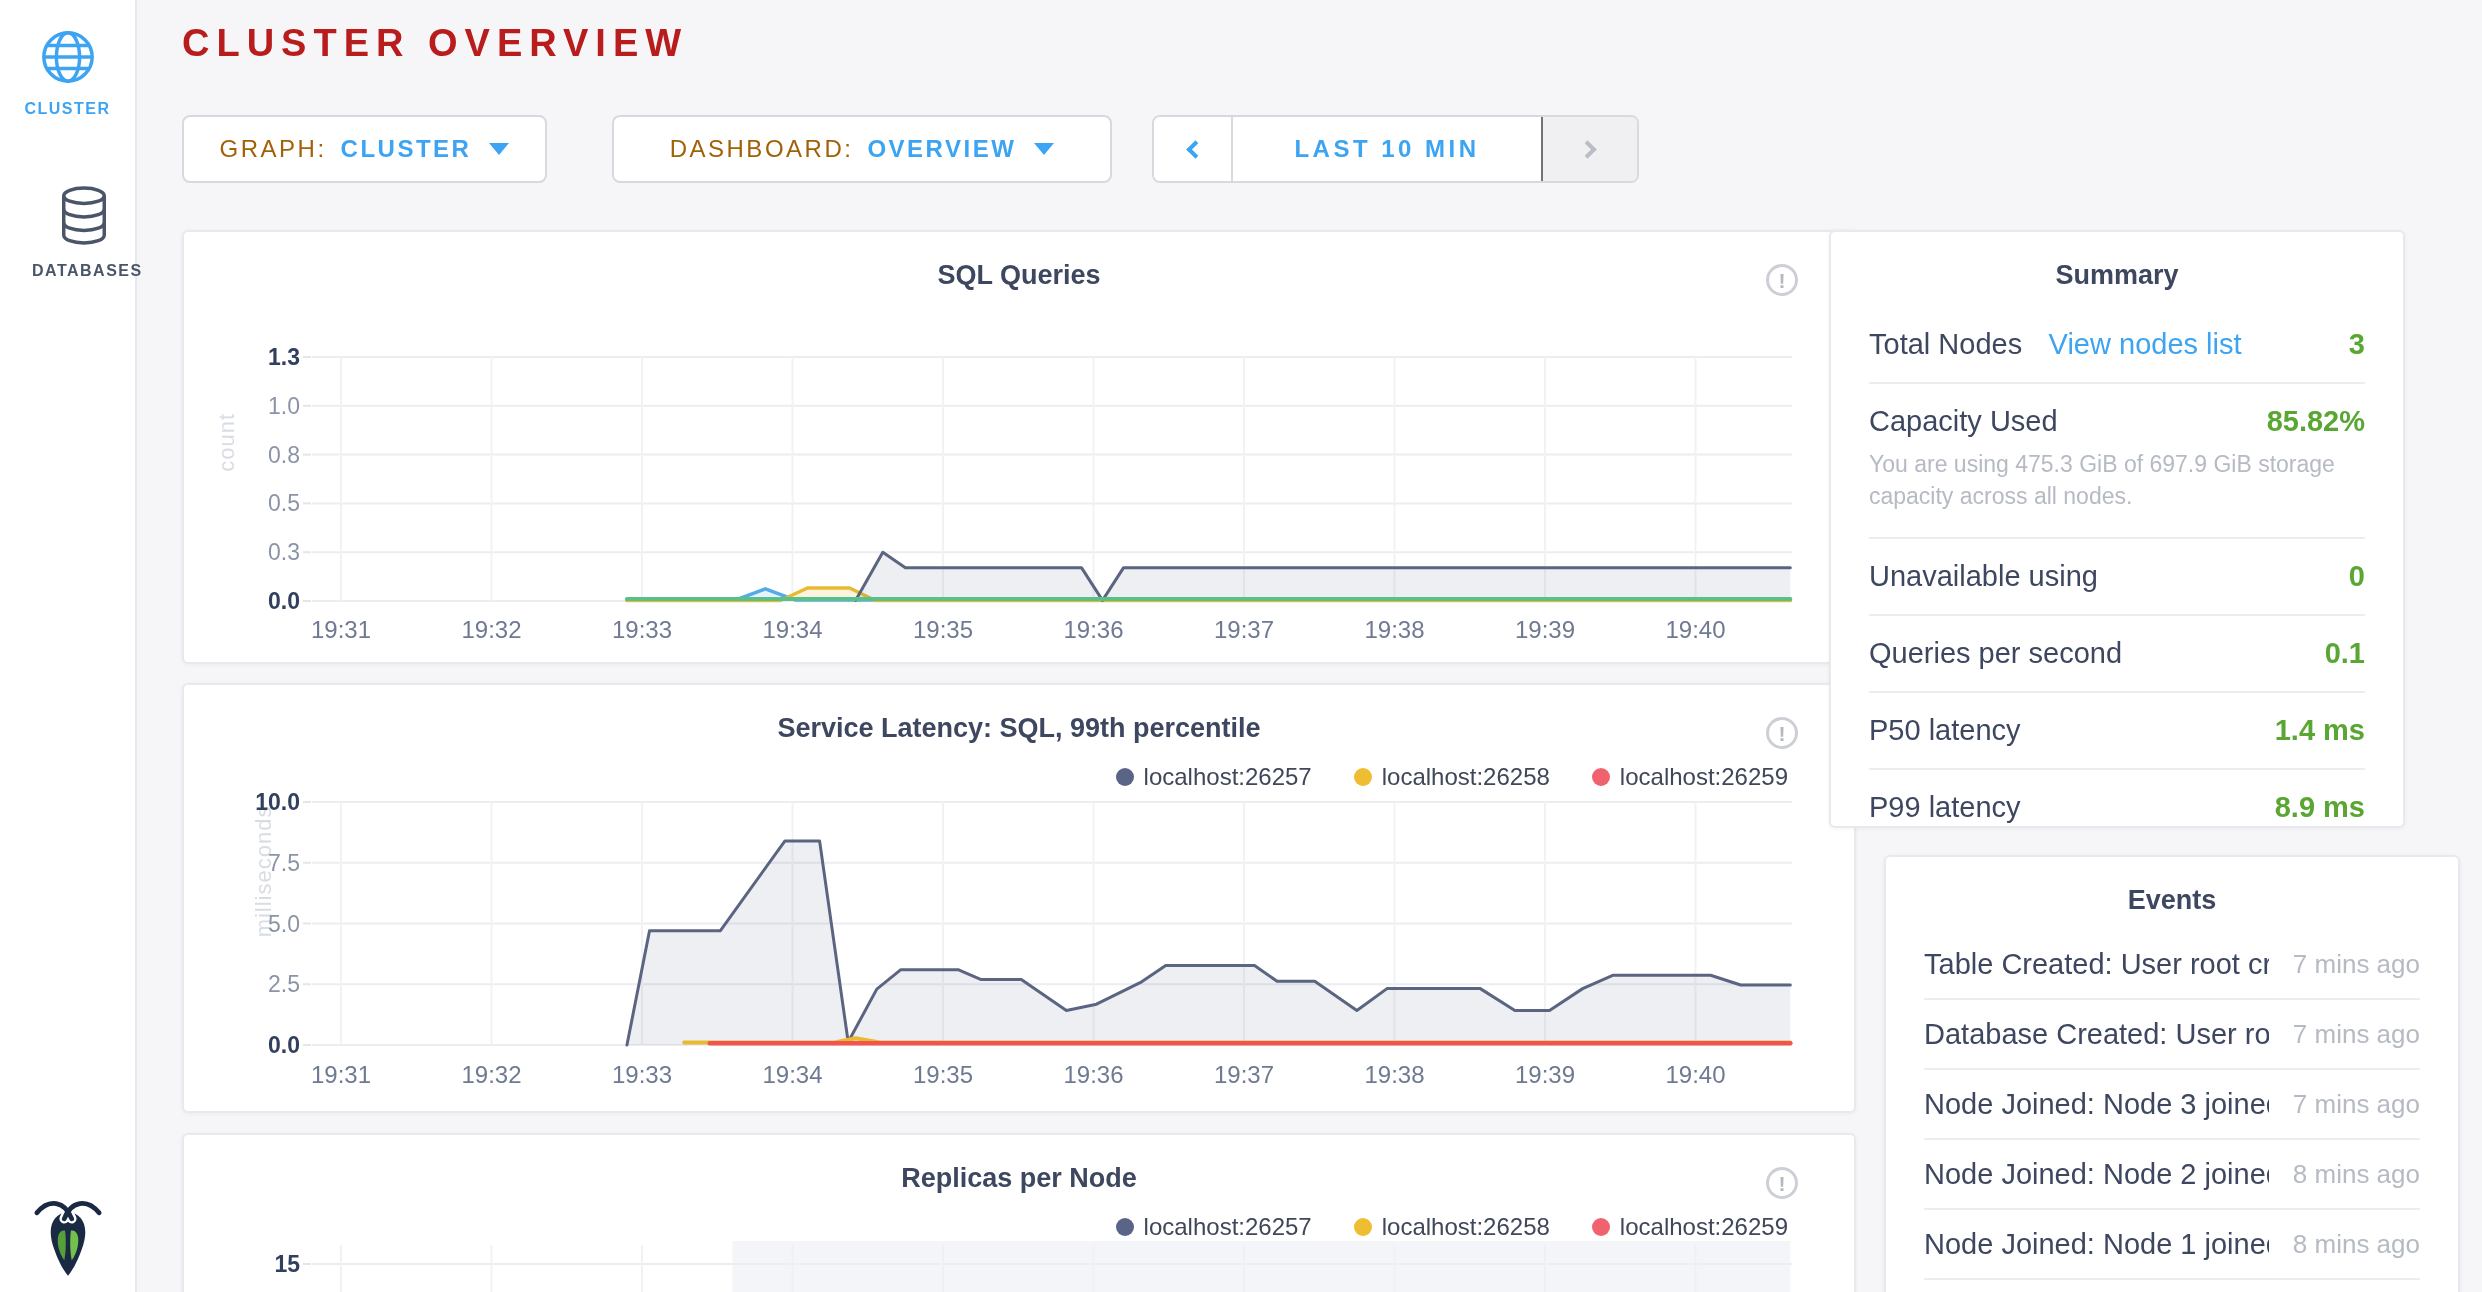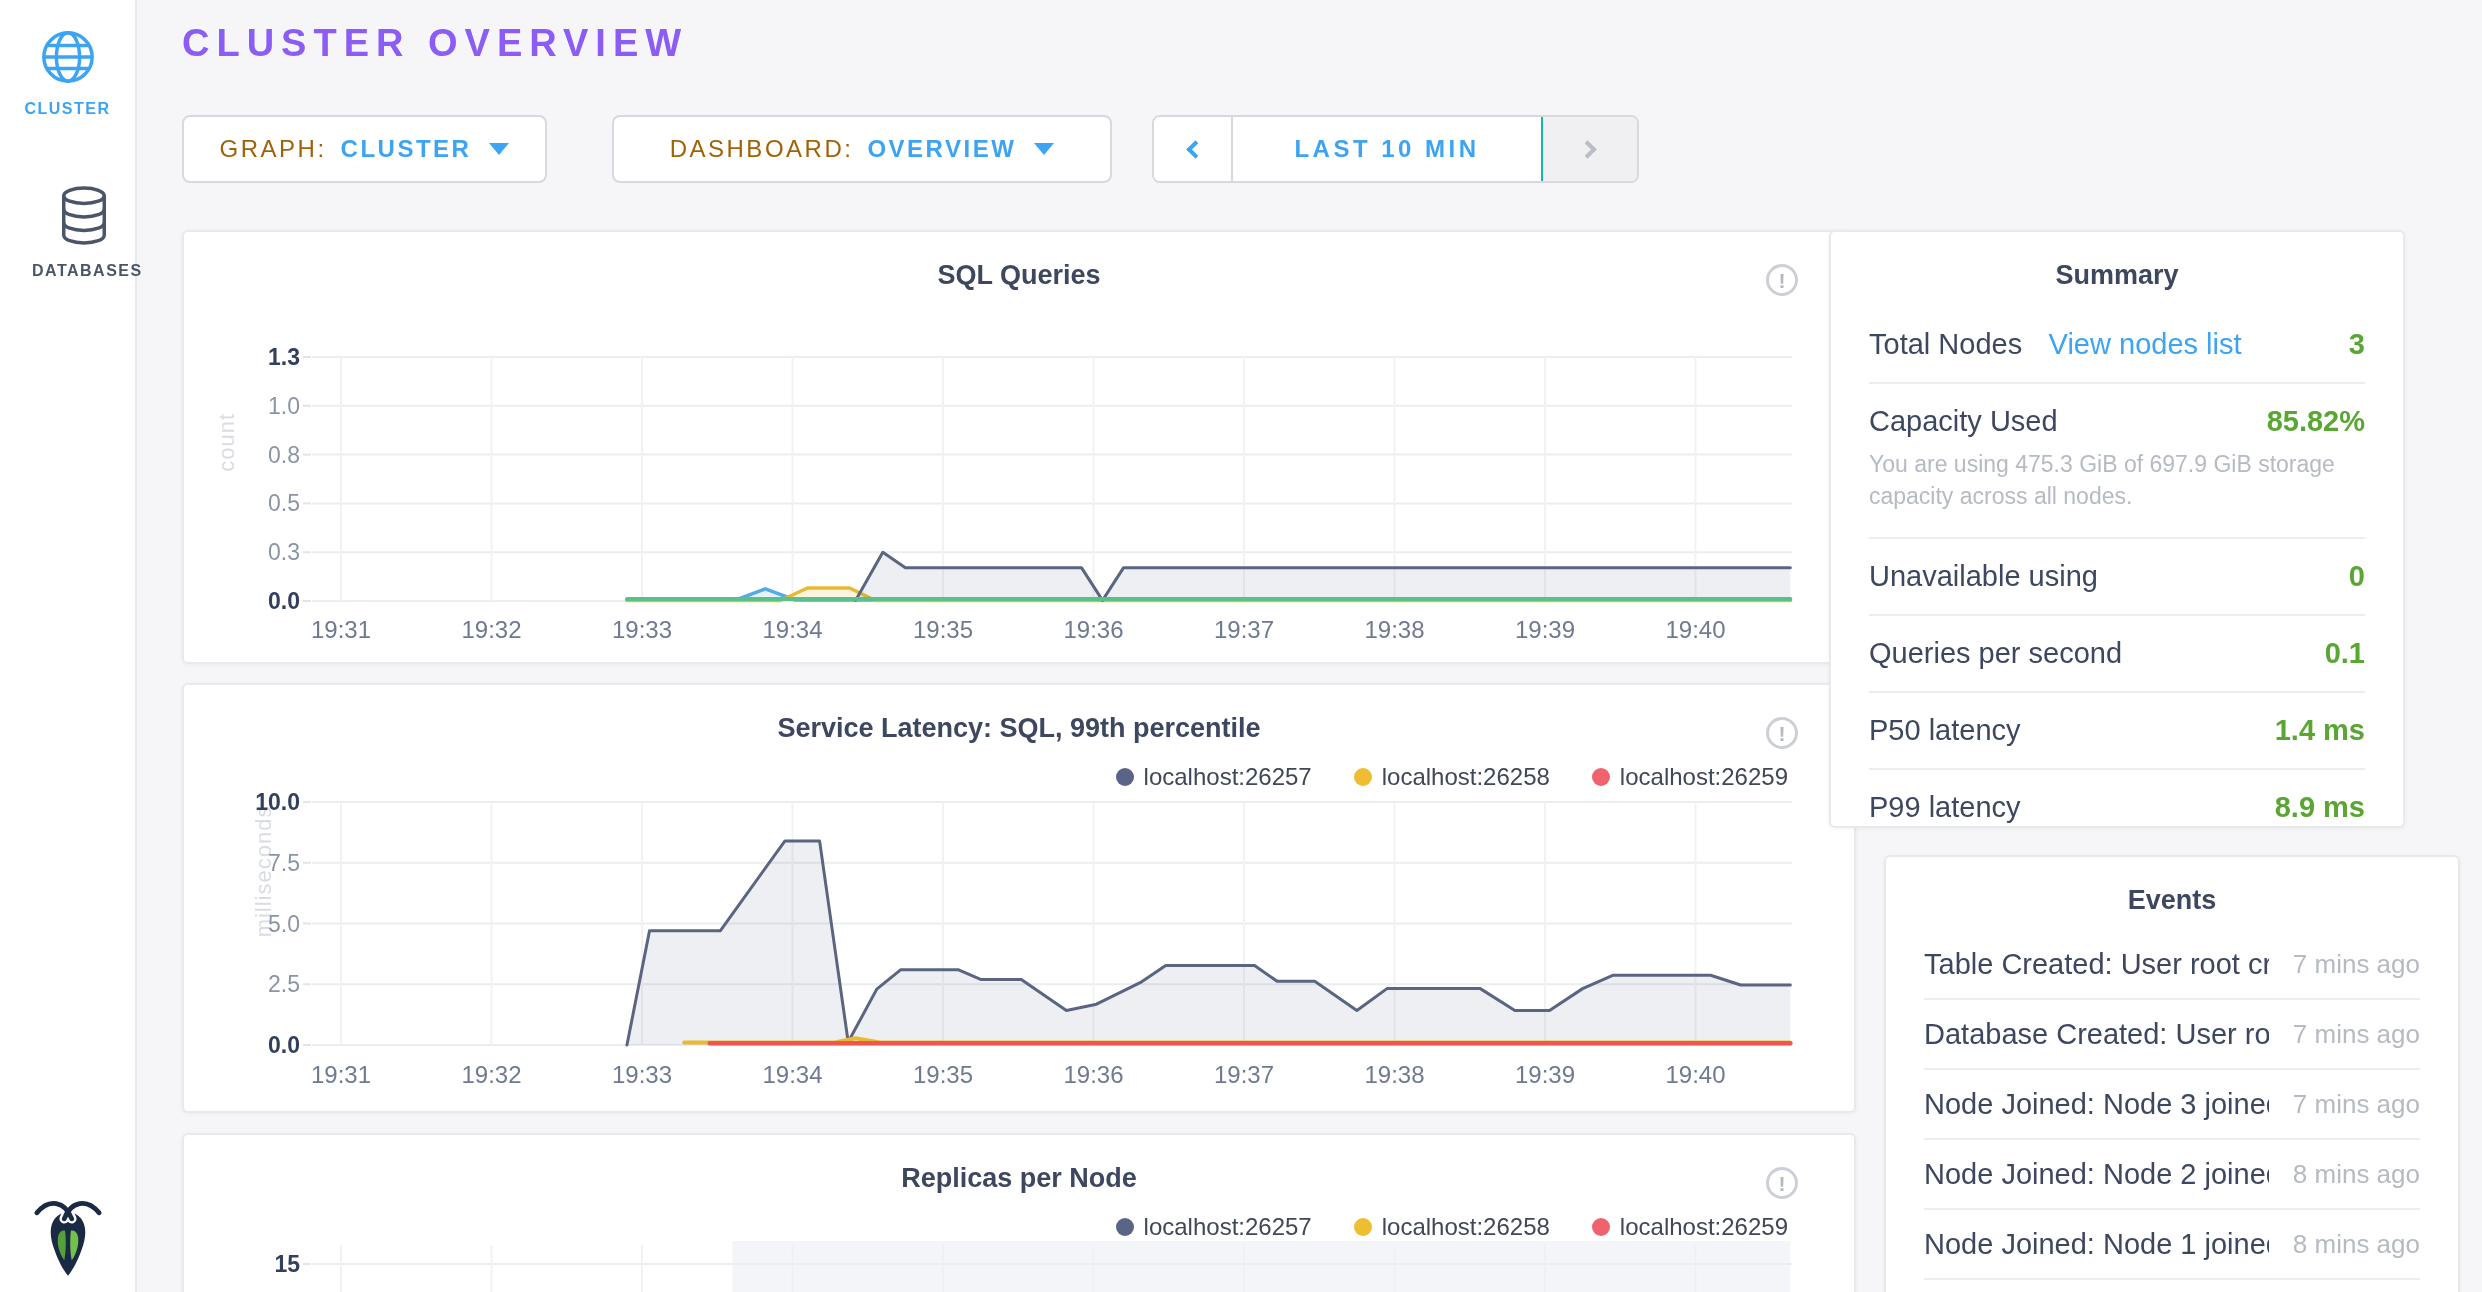--- a/index.html
+++ b/index.html
@@ -11,33 +11,33 @@
   .sidebar { position:absolute; left:0; top:0; width:137px; height:100%; background:#ffffff; border-right:2px solid #e8e9ec; z-index:5; }
   .nav-item { width:100%; text-align:center; cursor:pointer; }
   .nav-item.cluster { margin-top:28px; }
   .nav-item.databases { margin-top:66px;padding-left:32px; }
   .nav-label { font-size:16px; font-weight:700; letter-spacing:1.5px; margin-top:10px; color:#4a5568; }
   .nav-item.active .nav-label { color:#3ca4f2; }
   .logo { position:absolute; bottom:10px; left:0; width:100%; text-align:center; cursor:pointer; }
 
   
   .content { position:absolute; left:137px; top:0; width:2345px; height:100%; }
-  .page-title { position:absolute; left:45px; top:22px; font-size:38px; font-weight:700; letter-spacing:7px; color:#8b5cf6; }
+  .page-title { position:absolute; left:45px; top:22px; font-size:38px; font-weight:700; letter-spacing:7px; color:#b91c1c; }
 
   .controls { position:absolute; left:45px; top:115px; display:flex; align-items:stretch; height:68px; }
   .dd { display:flex; align-items:center; justify-content:center; gap:14px; background:#fff; border:2px solid #d8d9de; border-radius:8px; height:68px; cursor:pointer; font-family:inherit; }
   .dd-graph { width:365px; }
   .dd-dashboard { width:500px; margin-left:65px; }
   .dd-label { font-size:24px; letter-spacing:2.5px; color:#a16207; }
   .dd-value { font-size:24px; letter-spacing:2.5px; color:#3ca4f2; font-weight:700; }
   .caret { width:0; height:0; border-left:10px solid transparent; border-right:10px solid transparent; border-top:12px solid #3ca4f2; margin-left:4px; }
 
   .time-range { display:flex; margin-left:40px; height:68px; border:2px solid #d8d9de; border-radius:8px; overflow:hidden; background:#fff; }
   .tr-btn { width:77px; border:none; background:#fff; display:flex; align-items:center; justify-content:center; cursor:pointer; }
-  .tr-label { width:312px; border:none; border-left:2px solid #d8d9de; border-right:2px solid #14b8a6; background:#fff; color:#3ca4f2; font-size:24px; font-weight:700; letter-spacing:3.5px; font-family:inherit; cursor:pointer; }
+  .tr-label { width:312px; border:none; border-left:2px solid #d8d9de; border-right:2px solid #737373; background:#fff; color:#3ca4f2; font-size:24px; font-weight:700; letter-spacing:3.5px; font-family:inherit; cursor:pointer; }
   .tr-btn.next { width:94px; background:#f0f0f3; }
   .chev { display:inline-block; width:13px; height:13px; border-left:4px solid #3ca4f2; border-bottom:4px solid #3ca4f2; }
   .chev.left { transform:rotate(45deg); margin-left:5px; }
   .chev.right { border-color:#b9bdc6; transform:rotate(-135deg); margin-right:5px; }
 
   
   .card { position:absolute; background:#fff; border:2px solid #e8e9ec; border-radius:6px; box-shadow:0 1px 4px rgba(20,30,60,.05); }
   .card-sql      { left:45px;  top:230px;  width:1674px; height:434px; }
   .card-latency  { left:45px;  top:683px;  width:1674px; height:430px; }
   .card-replicas { left:45px;  top:1133px; width:1674px; height:340px; }

